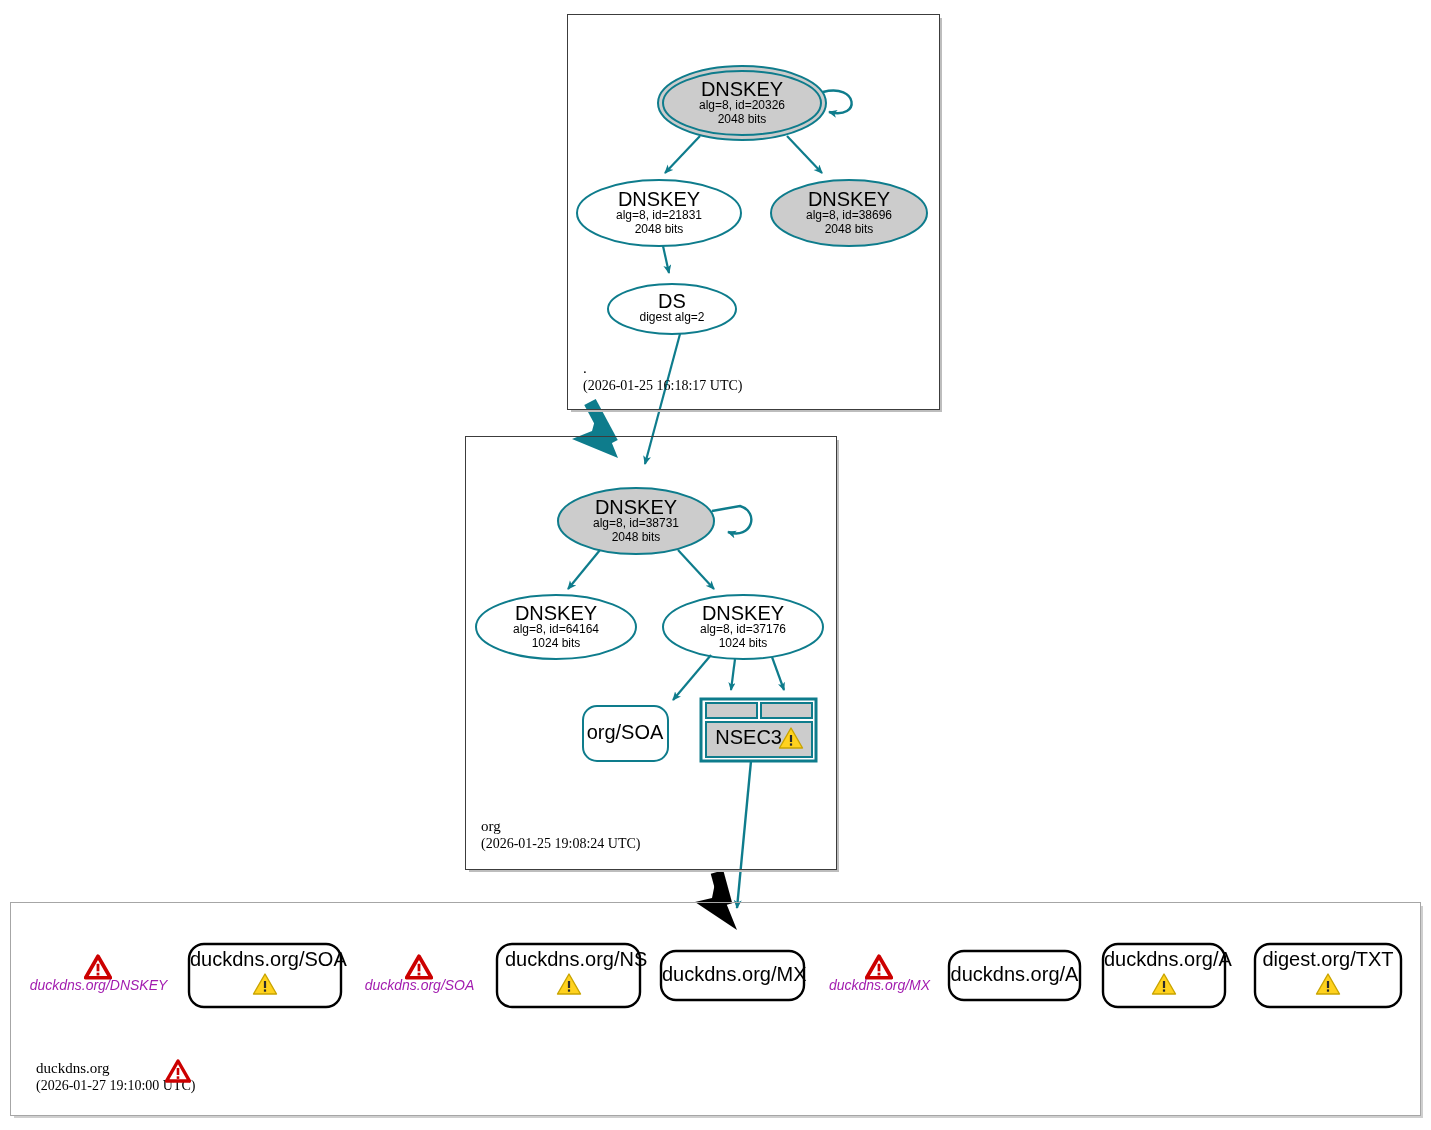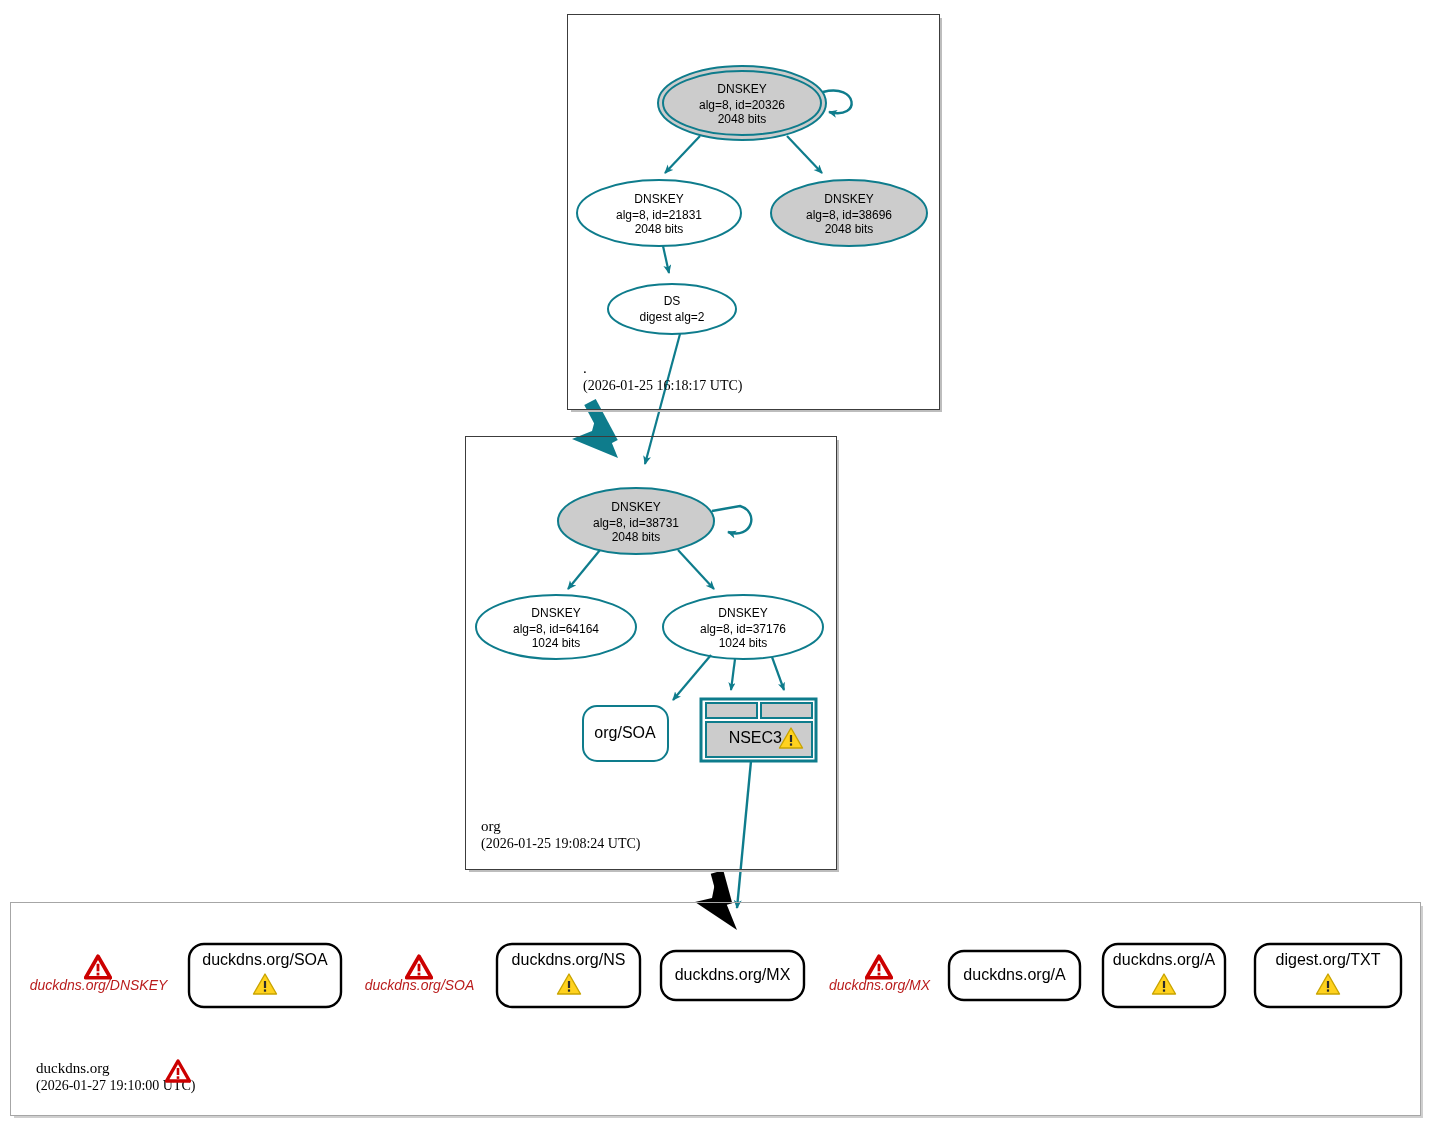--- a/index.html
+++ b/index.html
@@ -13,25 +13,25 @@
   .zone-secure{border:1px solid #3c3c3c;box-shadow:3px 3px 0 -1px #bdbdbd;}
   .zone-insecure{border:1px solid #a6a6a6;box-shadow:3px 3px 0 -1px #cfcfcf;}
 
   .zone-label{position:absolute;font-family:"Liberation Serif",serif;color:#000;white-space:nowrap;}
   .zone-name{font-size:15px;line-height:17px;}
   .zone-ts{font-size:14px;line-height:17px;}
 
   
   .nodelabel{position:absolute;text-align:center;white-space:nowrap;
              pointer-events:none;color:#000;}
-  .nl-title{font-family:"Liberation Sans",sans-serif;font-size:12px;line-height:18px;}
+  .nl-title{font-family:"Liberation Sans",sans-serif;font-size:20px;line-height:18px;}
   .nl-sub{font-family:Liberation Sans, sans-serif;font-size:12px;line-height:14px;}
-  .nl-rr{font-family:"Liberation Sans",sans-serif;font-size:16px;line-height:19px;}
+  .nl-rr{font-family:"Liberation Sans",sans-serif;font-size:20px;line-height:19px;}
   .nl-ghost{font-family:"Liberation Sans",sans-serif;font-style:italic;font-size:14px;
-            line-height:16px;color:#b91c1c;white-space:nowrap;}
+            line-height:16px;color:#a21caf;white-space:nowrap;}
 
   .tri{position:absolute;}
 </style>
 </head>
 <body>
 
 <div id="stage">
 
   <svg id="graph" viewBox="0 0 1431 1130">
     <defs>
@@ -251,21 +251,21 @@
 
   <svg class="tri" style="left:405px;top:954px;" width="28" height="26" viewBox="0 0 26 24">
     <path d="M13 2 L24.5 22 L1.5 22 Z" fill="#ffffff" stroke="#cc0000" stroke-width="3.4" stroke-linejoin="round"></path>
     <rect x="11.7" y="9" width="2.6" height="7" fill="#cc0000"></rect>
     <rect x="11.7" y="17.3" width="2.6" height="2.6" fill="#cc0000"></rect>
   </svg>
   <div class="nodelabel" style="left:347px;top:977px;width:145px;">
     <div class="nl-ghost">duckdns.org/SOA</div>
   </div>
 
-  <div class="nodelabel" style="left:498px;top:950px;width:141px;">
+  <div class="nodelabel" style="left:498px;top:950px;width:141px;padding-left:7px;">
     <div class="nl-rr">duckdns.org/NS</div>
   </div>
   <svg class="tri" style="left:556px;top:972px;" width="26" height="24" viewBox="0 0 26 24">
     <path d="M13 2 L24.5 22 L1.5 22 Z" fill="#ffd21e" stroke="#c9a400" stroke-width="1.4" stroke-linejoin="round"></path>
     <rect x="11.9" y="9" width="2.2" height="7" fill="#2b2b2b"></rect>
     <rect x="11.9" y="17.4" width="2.2" height="2.3" fill="#2b2b2b"></rect>
   </svg>
 
   <div class="nodelabel" style="left:662px;top:965px;width:141px;">
     <div class="nl-rr">duckdns.org/MX</div>

